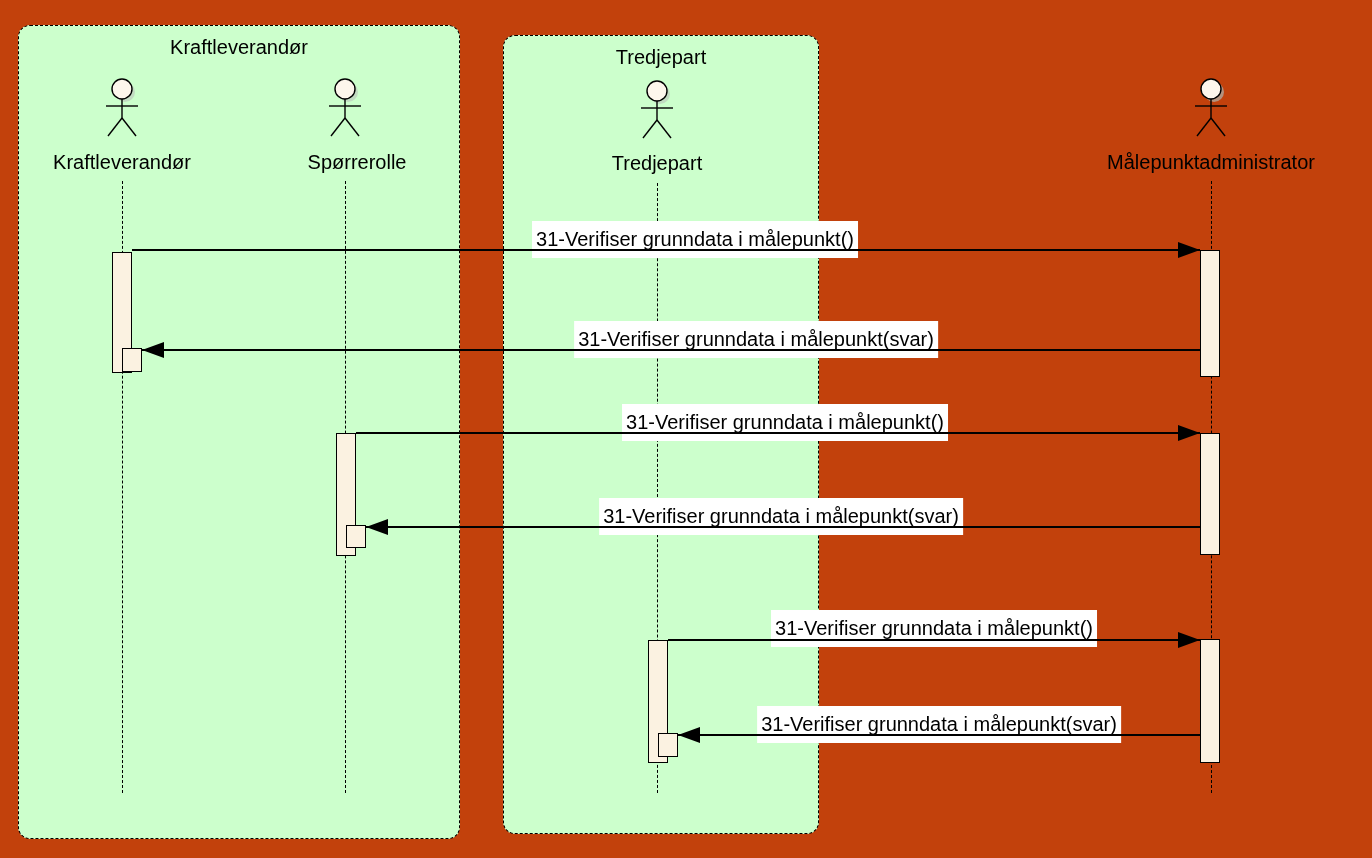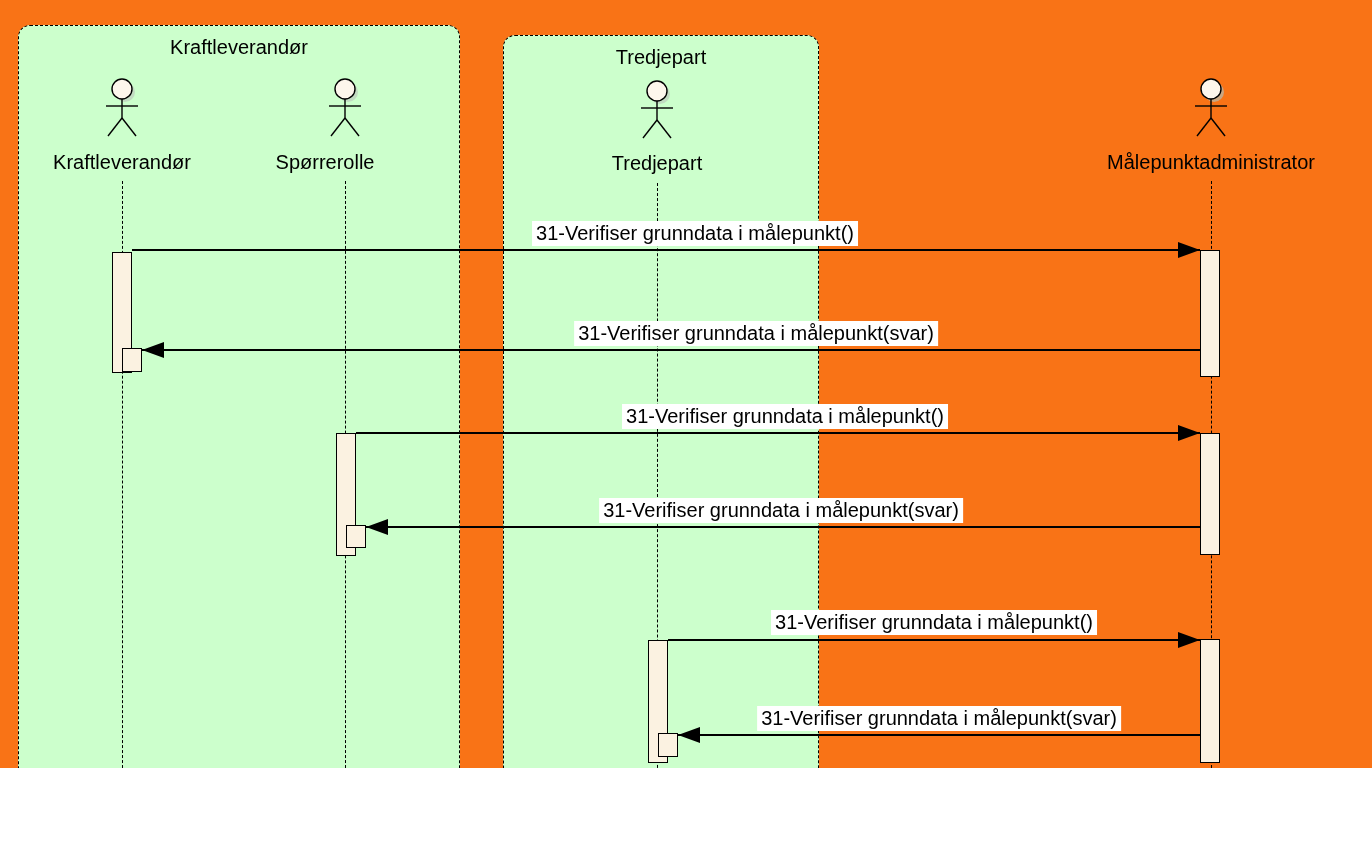--- a/index.html
+++ b/index.html
@@ -1,17 +1,17 @@
 <!DOCTYPE html>
 <html><head>
 <meta charset="utf-8">
 <style>
   html,body{margin:0;padding:0;background:#fff;}
   .diagram{
-    position:relative;width:1372px;height:768px;background:#f97316;
+    position:relative;width:1372px;height:858px;background:#c2410c;
     font-family:"Liberation Sans", sans-serif;color:#000;overflow:hidden;
   }
   .group{
     position:absolute;border:1px dashed #000;border-radius:12px;z-index:0;
   }
   .group.green{background:#ccffcc;}
   .group.cyan{background:#ccffff;}
   .group-title{
     position:absolute;top:10px;left:0;width:100%;text-align:center;
     font-size:20px;line-height:23px;z-index:1;
@@ -23,21 +23,21 @@
   }
   .lifeline{
     position:absolute;width:0;border-left:1px dashed #000;z-index:1;
   }
   .activation{
     position:absolute;width:20px;background:#fbf2e1;border:1px solid #000;
     box-sizing:border-box;z-index:3;
   }
   .msg-label{
     position:absolute;transform:translateX(-50%);white-space:nowrap;
-    background:#ffffff;padding:1px 4px;font-size:20px;line-height:23px;z-index:4;
+    background:#ffffff;padding:7px 4px;font-size:20px;line-height:23px;z-index:4;
   }
   .msg-line{position:absolute;height:2px;background:#000;z-index:5;}
   .arrow-right{
     position:absolute;width:0;height:0;z-index:6;
     border-top:8px solid transparent;border-bottom:8px solid transparent;
     border-left:22px solid #000;
   }
   .arrow-left{
     position:absolute;width:0;height:0;z-index:6;
     border-top:8px solid transparent;border-bottom:8px solid transparent;
@@ -76,21 +76,21 @@
   <div class="actor" style="left:345px;top:77px;">
     <svg width="48" height="60" viewBox="0 0 48 60">
       <circle cx="27" cy="15" r="10" fill="#b9beb9" stroke="none" opacity="0.55"></circle>
       <circle cx="24" cy="12" r="10" fill="#fdf6ec" stroke="#000" stroke-width="1.4"></circle>
       <line x1="24" y1="22" x2="24" y2="41" stroke="#000" stroke-width="1.4"></line>
       <line x1="8" y1="29" x2="40" y2="29" stroke="#000" stroke-width="1.4"></line>
       <line x1="24" y1="41" x2="10" y2="59" stroke="#000" stroke-width="1.4"></line>
       <line x1="24" y1="41" x2="38" y2="59" stroke="#000" stroke-width="1.4"></line>
     </svg>
   </div>
-  <div class="actor-label" style="left:325px;top:151px;text-align:center;">Spørrerolle</div>
+  <div class="actor-label" style="left:357px;top:151px;text-align:center;">Spørrerolle</div>
 
   <div class="actor" style="left:657px;top:79px;">
     <svg width="48" height="60" viewBox="0 0 48 60">
       <circle cx="27" cy="15" r="10" fill="#b9beb9" stroke="none" opacity="0.55"></circle>
       <circle cx="24" cy="12" r="10" fill="#fdf6ec" stroke="#000" stroke-width="1.4"></circle>
       <line x1="24" y1="22" x2="24" y2="41" stroke="#000" stroke-width="1.4"></line>
       <line x1="8" y1="29" x2="40" y2="29" stroke="#000" stroke-width="1.4"></line>
       <line x1="24" y1="41" x2="10" y2="59" stroke="#000" stroke-width="1.4"></line>
       <line x1="24" y1="41" x2="38" y2="59" stroke="#000" stroke-width="1.4"></line>
     </svg>

